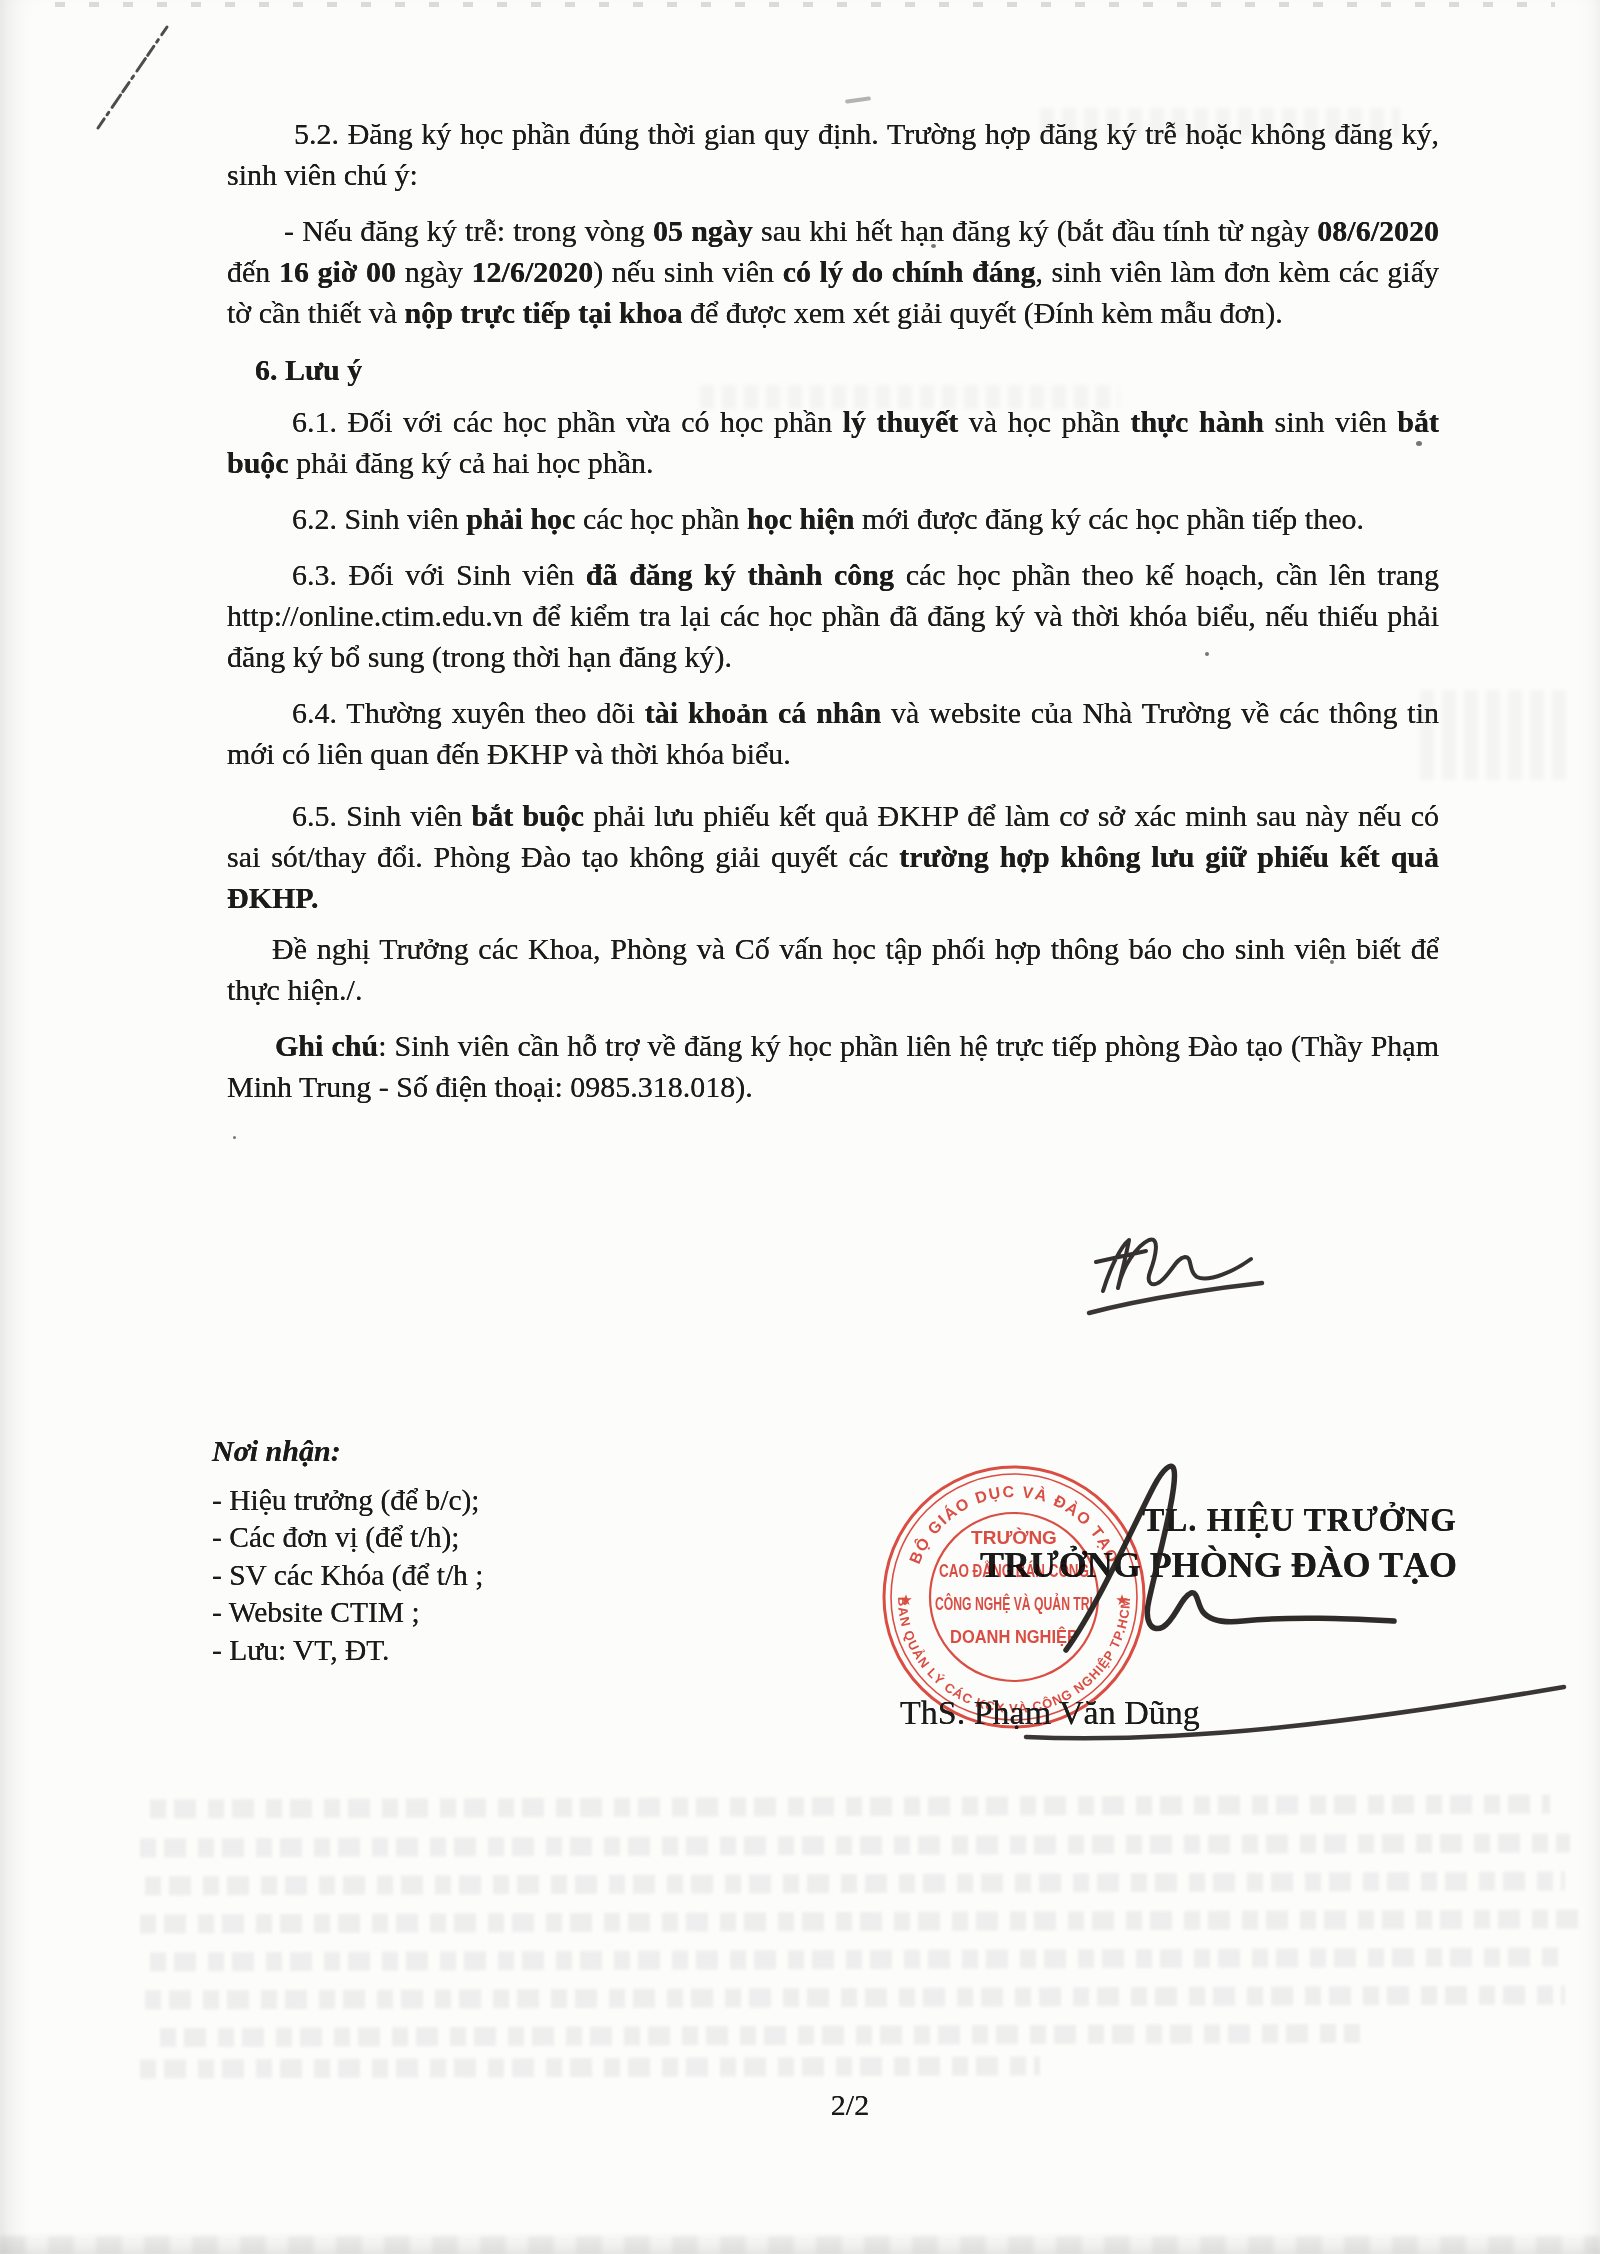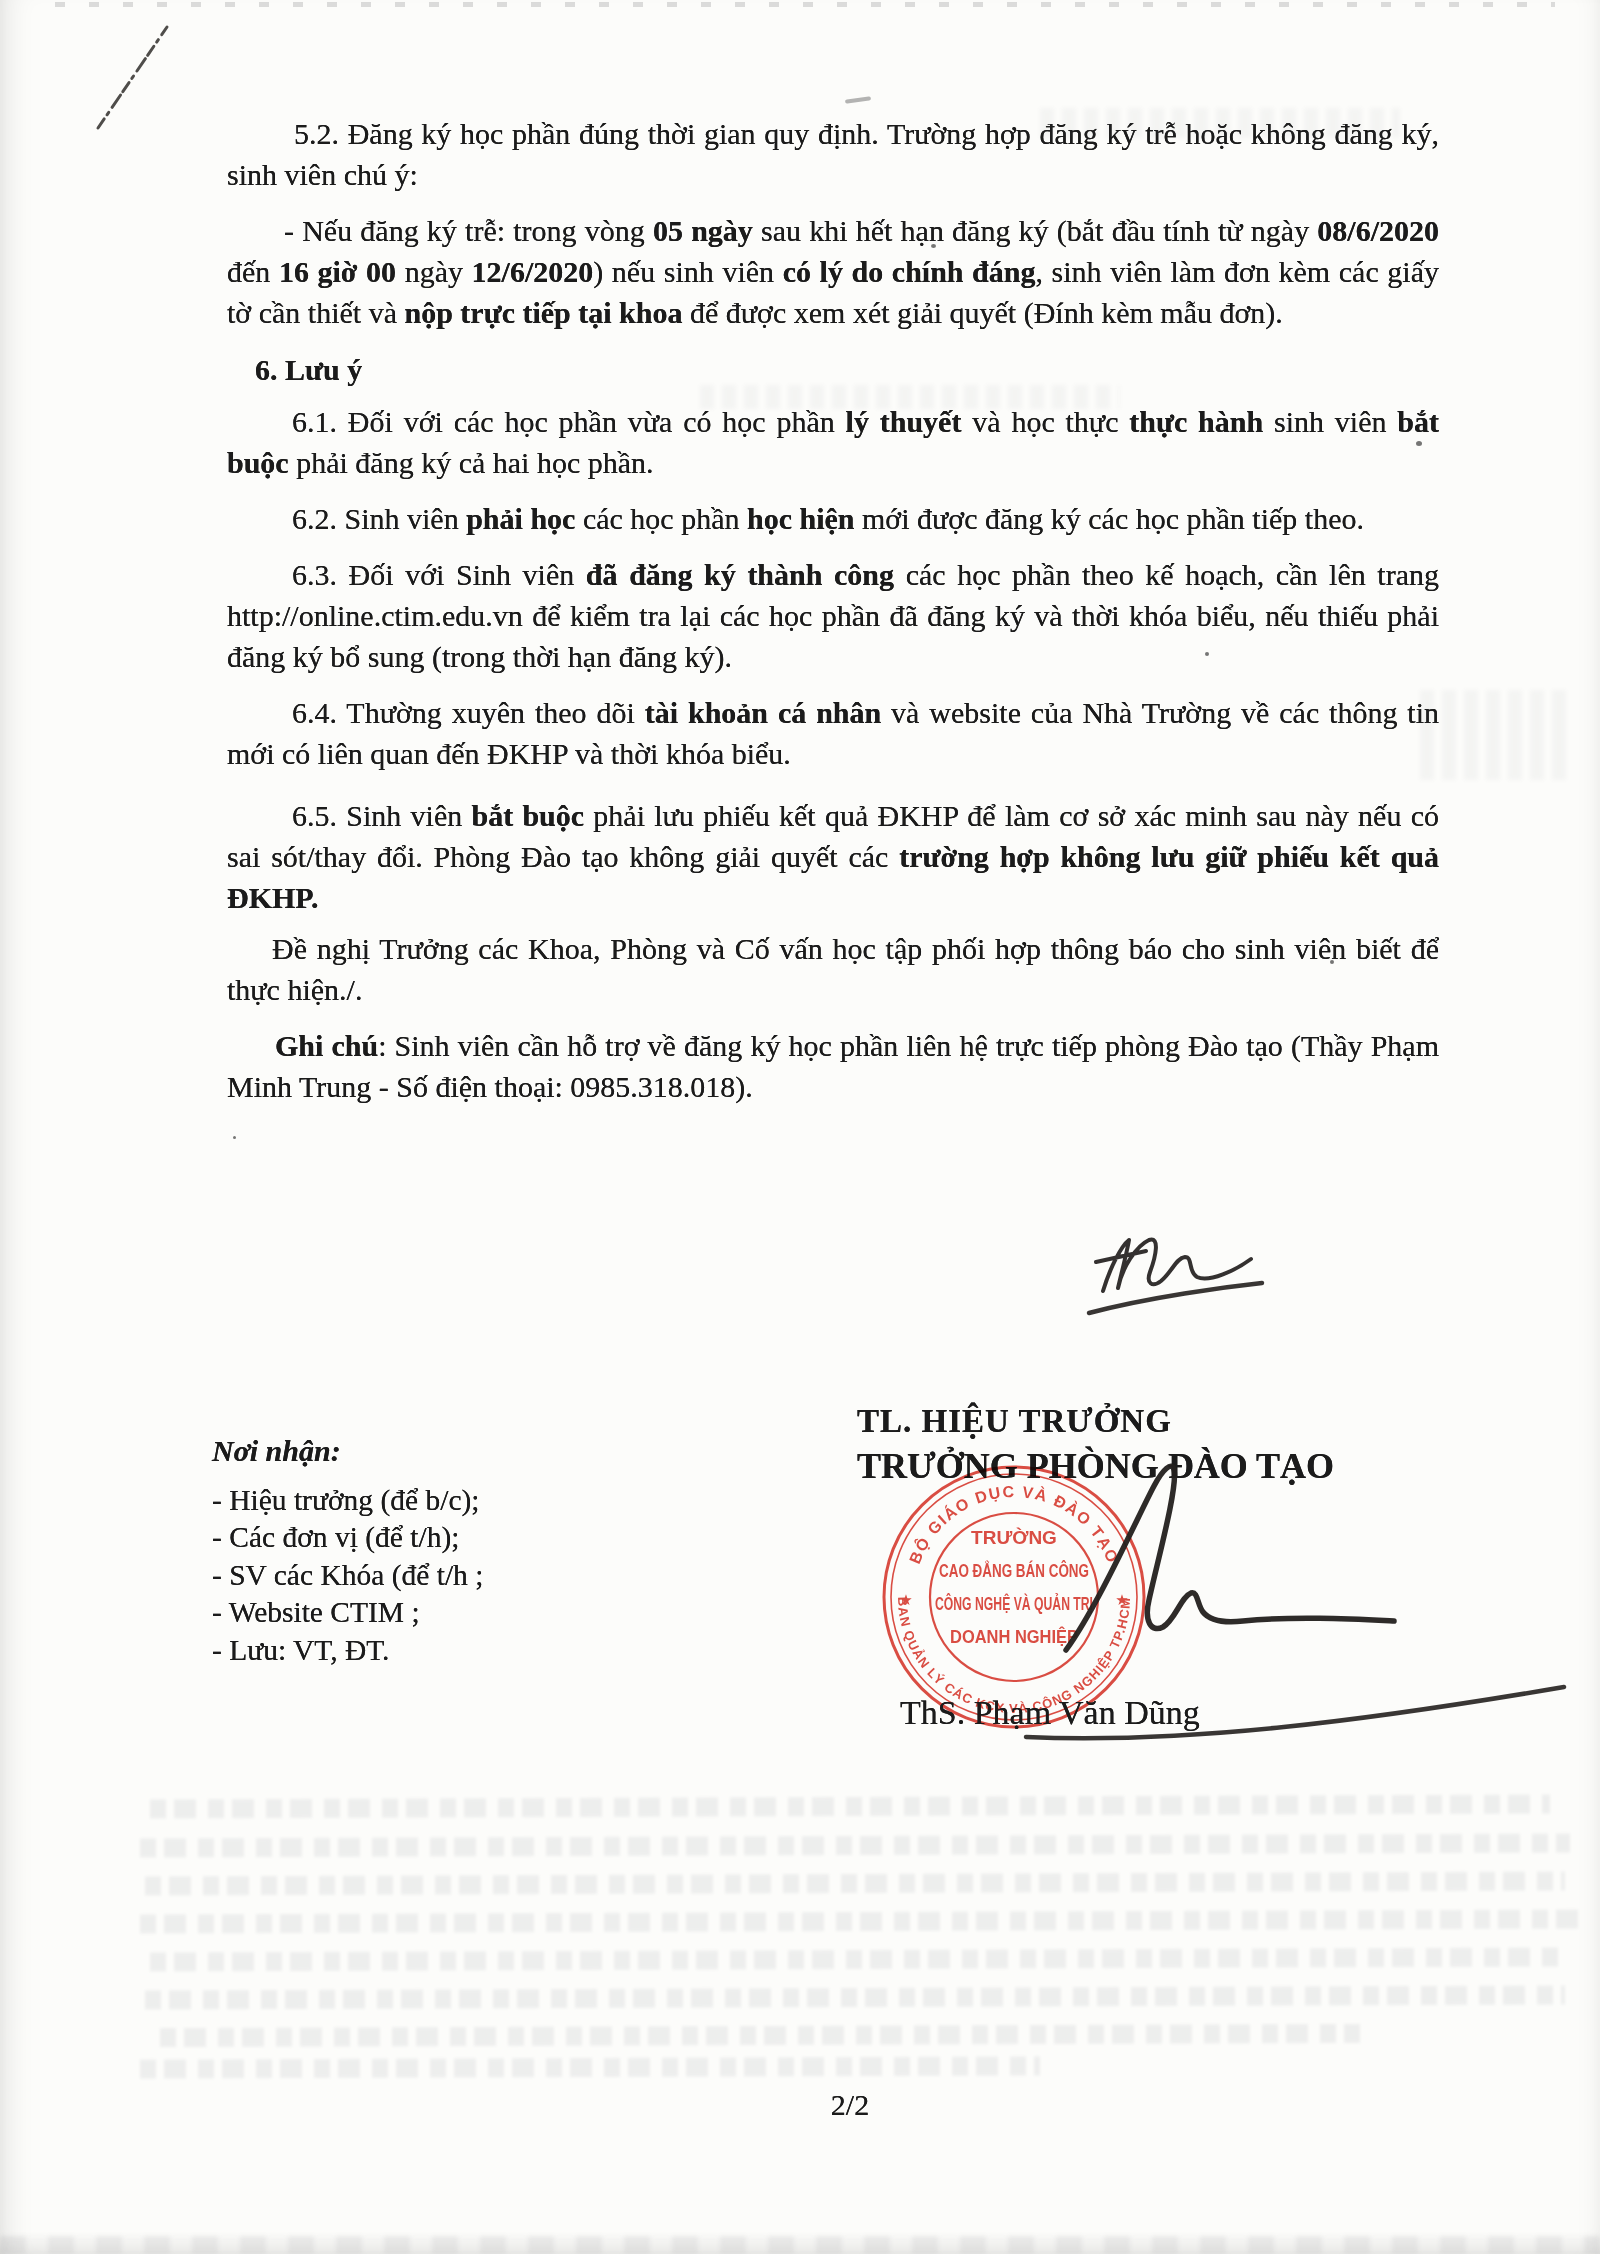--- a/index.html
+++ b/index.html
@@ -34,22 +34,22 @@
   .b{font-weight:bold;}
   .i{}
 
   .recipients{
     position:absolute; left:212px; top:1432px;
     font-size:29.5px; line-height:37.6px; text-shadow:0 0 .5px currentColor;
   }
   .recipients .title{font-weight:bold; font-style:italic; font-size:30px; margin-bottom:12px;}
 
   .sig{
-    position:absolute; left:857px; top:1401px; width:600px;
-    text-align:left; font-weight:bold; text-shadow:0 0 .5px currentColor;
+    position:absolute; left:857px; top:1500px; width:600px;
+    text-align:right; font-weight:bold; text-shadow:0 0 .5px currentColor;
   }
   .sig .l1{font-size:33px; line-height:40px; letter-spacing:1px;}
   .sig .l2{font-size:36px; line-height:46px; margin-top:2px;}
   .sig-name{
     position:absolute; left:900px; top:1694px; width:580px;
     text-align:left; font-size:34px; font-weight:normal; text-shadow:0 0 .6px currentColor;
   }
 
   .stamp{
     position:absolute; left:878px; top:1458px; width:272px; height:278px;
@@ -99,21 +99,21 @@
   <div class="top-dots"></div>
 
   <div class="bodytext">
     <p class="p52"><span>5.2. Đăng ký học phần đúng thời gian quy định. Trường hợp đăng ký trễ hoặc không đăng ký, sinh viên chú ý:</span></p>
 
     <p class="pb1"><span>- Nếu đăng ký trễ: trong vòng </span><span class="b">05 ngày</span><span> sau khi hết hạn đăng ký (bắt đầu tính từ ngày </span><span class="b">08/6/2020</span><span> đến </span><span class="b">16 giờ 00</span><span> ngày </span><span class="b">12/6/2020</span><span>) nếu sinh viên </span><span class="b">có lý do chính đáng</span><span>, sinh viên làm đơn kèm các giấy tờ cần thiết và </span><span class="b">nộp trực tiếp tại khoa</span><span> để được xem xét giải quyết </span><span class="i">(Đính kèm mẫu đơn)</span><span>.</span></p>
 
 
     <p class="ph6"><span>6. Lưu ý</span></p>
 
-    <p class="p61"><span>6.1. Đối với các học phần vừa có học phần </span><span class="b">lý thuyết</span><span> và học thực </span><span class="b">thực hành</span><span> sinh viên </span><span class="b">bắt buộc</span><span> phải đăng ký cả hai học phần.</span></p>
+    <p class="p61"><span>6.1. Đối với các học phần vừa có học phần </span><span class="b">lý thuyết</span><span> và học phần </span><span class="b">thực hành</span><span> sinh viên </span><span class="b">bắt buộc</span><span> phải đăng ký cả hai học phần.</span></p>
 
     <p class="p62"><span>6.2. Sinh viên </span><span class="b">phải học</span><span> các học phần </span><span class="b">học hiện</span><span> mới được đăng ký các học phần tiếp theo.</span></p>
 
     <p class="p63"><span>6.3. Đối với Sinh viên </span><span class="b">đã đăng ký thành công</span><span> các học phần theo kế hoạch, cần lên trang </span><span>http://online.ctim.edu.vn</span><span> để kiểm tra lại các học phần đã đăng ký và thời khóa biểu, nếu thiếu phải đăng ký bổ sung (trong thời hạn đăng ký).</span></p>
 
     <p class="p64"><span>6.4. Thường xuyên theo dõi </span><span class="b">tài khoản cá nhân</span><span> và website của Nhà Trường về các thông tin mới có liên quan đến ĐKHP và thời khóa biểu.</span></p>
 
     <p class="p65"><span>6.5. Sinh viên </span><span class="b">bắt buộc</span><span> phải lưu phiếu kết quả ĐKHP để làm cơ sở xác minh sau này nếu có sai sót/thay đổi. Phòng Đào tạo không giải quyết các </span><span class="b">trường hợp không lưu giữ phiếu kết quả ĐKHP.</span></p>
 
     <p class="pclose"><span>Đề nghị Trưởng các Khoa, Phòng và Cố vấn học tập phối hợp thông báo cho sinh viên biết để thực hiện./.</span></p>

